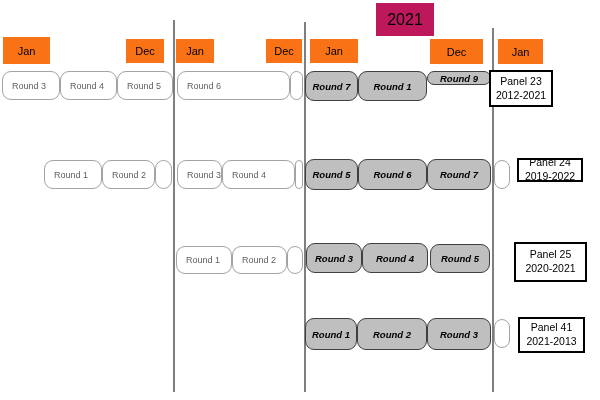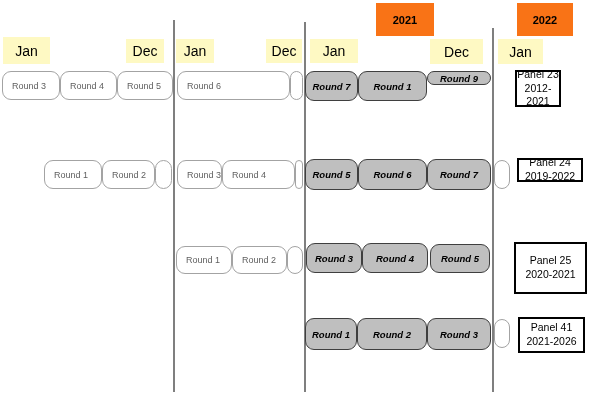--- a/index.html
+++ b/index.html
@@ -2,26 +2,26 @@
 <html><head>
 <meta charset="utf-8">
 <style>
   html,body{margin:0;padding:0;background:#ffffff;}
   .canvas{
     position:relative;width:600px;height:400px;background:#ffffff;
     font-family:"Liberation Sans",sans-serif;color:#000;overflow:hidden;
   }
   .vline{position:absolute;width:2px;background:#7f7f7f;}
   .yearbox{
-    position:absolute;background:#f97316;display:flex;align-items:center;justify-content:center;
-    font-size:11px;font-weight:bold;color:#000;
+    position:absolute;background:#be185d;display:flex;align-items:center;justify-content:center;
+    font-size:16px;font-weight:normal;color:#000;
   }
   .monthbox{
-    position:absolute;background:#fef9c3;display:flex;align-items:center;justify-content:center;
-    font-size:14px;color:#000;
+    position:absolute;background:#f97316;display:flex;align-items:center;justify-content:center;
+    font-size:11px;color:#000;
   }
   .round{
     position:absolute;box-sizing:border-box;display:flex;align-items:center;
     font-size:9px;white-space:nowrap;overflow:hidden;border-radius:9px;
   }
   .round.open{background:#ffffff;border:1px solid #a3a3a3;color:#5f5f5f;padding-left:9px;}
   .round.active{
     background:#bfbfbf;border:1px solid #3f3f3f;color:#000;
     font-weight:bold;font-style:italic;justify-content:center;font-size:9.5px;
   }
@@ -35,39 +35,38 @@
 </head>
 <body>
 
 <div class="canvas">
 
   <div class="vline" style="left:173px;top:20px;height:372px"></div>
   <div class="vline" style="left:304px;top:22px;height:370px"></div>
   <div class="vline" style="left:492px;top:28px;height:364px"></div>
 
   <div class="yearbox" style="left:376px;top:3px;width:58px;height:33px">2021</div>
-  <div class="yearbox" style="left:517px;top:3px;width:56px;height:33px">2022</div>
 
   <div class="monthbox" style="left:3px;top:37px;width:47px;height:27px">Jan</div>
   <div class="monthbox" style="left:126px;top:39px;width:38px;height:24px">Dec</div>
   <div class="monthbox" style="left:176px;top:39px;width:38px;height:24px">Jan</div>
   <div class="monthbox" style="left:266px;top:39px;width:36px;height:24px">Dec</div>
   <div class="monthbox" style="left:310px;top:39px;width:48px;height:24px">Jan</div>
   <div class="monthbox" style="left:430px;top:39px;width:53px;height:25px">Dec</div>
   <div class="monthbox" style="left:498px;top:39px;width:45px;height:25px">Jan</div>
 
   <div class="round open" style="left:2px;top:71px;width:58px;height:29px">Round 3</div>
   <div class="round open" style="left:60px;top:71px;width:57px;height:29px">Round 4</div>
   <div class="round open" style="left:117px;top:71px;width:56px;height:29px">Round 5</div>
   <div class="round open" style="left:177px;top:71px;width:113px;height:29px">Round 6</div>
   <div class="round spacer" style="left:290px;top:71px;width:13px;height:29px"></div>
   <div class="round active" style="left:305px;top:71px;width:53px;height:30px">Round 7</div>
   <div class="round active" style="left:358px;top:71px;width:69px;height:30px">Round 1</div>
   <div class="round active" style="left:427px;top:71px;width:64px;height:14px">Round 9</div>
-  <div class="panelbox" style="left:515px;top:70px;width:46px;height:37px">
+  <div class="panelbox" style="left:489px;top:70px;width:64px;height:37px">
     <div>Panel 23</div>
     <div>2012-2021</div>
   </div>
 
   <div class="round open" style="left:44px;top:160px;width:58px;height:29px">Round 1</div>
   <div class="round open" style="left:102px;top:160px;width:53px;height:29px">Round 2</div>
   <div class="round spacer" style="left:155px;top:160px;width:17px;height:29px"></div>
   <div class="round open" style="left:177px;top:160px;width:45px;height:29px">Round 3</div>
   <div class="round open" style="left:222px;top:160px;width:73px;height:29px">Round 4</div>
   <div class="round spacer" style="left:295px;top:160px;width:8px;height:29px"></div>
@@ -79,27 +78,27 @@
     <div>Panel 24</div>
     <div>2019-2022</div>
   </div>
 
   <div class="round open" style="left:176px;top:246px;width:56px;height:28px">Round 1</div>
   <div class="round open" style="left:232px;top:246px;width:55px;height:28px">Round 2</div>
   <div class="round spacer" style="left:287px;top:246px;width:16px;height:28px"></div>
   <div class="round active" style="left:306px;top:243px;width:56px;height:30px">Round 3</div>
   <div class="round active" style="left:362px;top:243px;width:66px;height:30px">Round 4</div>
   <div class="round active" style="left:430px;top:244px;width:60px;height:29px">Round 5</div>
-  <div class="panelbox" style="left:514px;top:242px;width:73px;height:52px">
+  <div class="panelbox" style="left:514px;top:242px;width:73px;height:40px">
     <div>Panel 25</div>
     <div>2020-2021</div>
   </div>
 
   <div class="round active" style="left:305px;top:318px;width:52px;height:32px">Round 1</div>
   <div class="round active" style="left:357px;top:318px;width:70px;height:32px">Round 2</div>
   <div class="round active" style="left:427px;top:318px;width:64px;height:32px">Round 3</div>
   <div class="round spacer" style="left:494px;top:319px;width:16px;height:29px"></div>
   <div class="panelbox" style="left:518px;top:317px;width:67px;height:36px">
     <div>Panel 41</div>
-    <div>2021-2026</div>
+    <div>2021-2013</div>
   </div>
 
 </div>
 
 </body></html>

